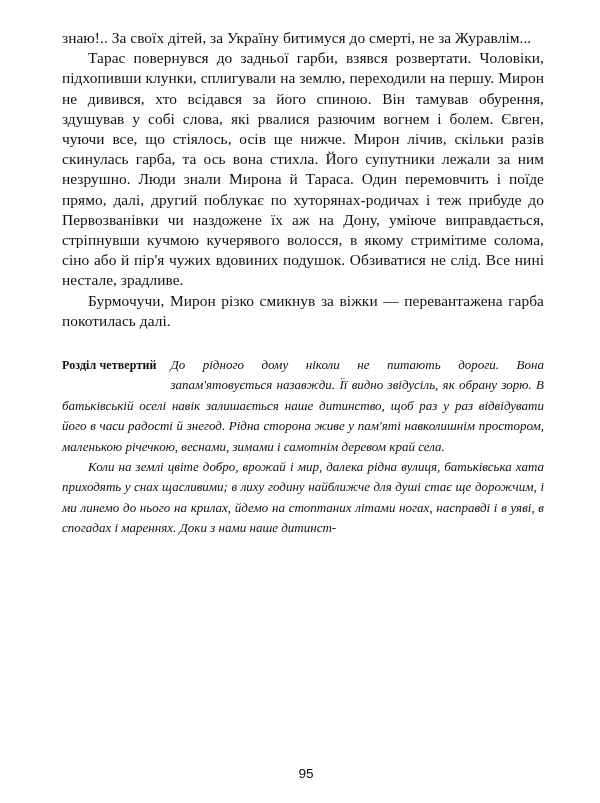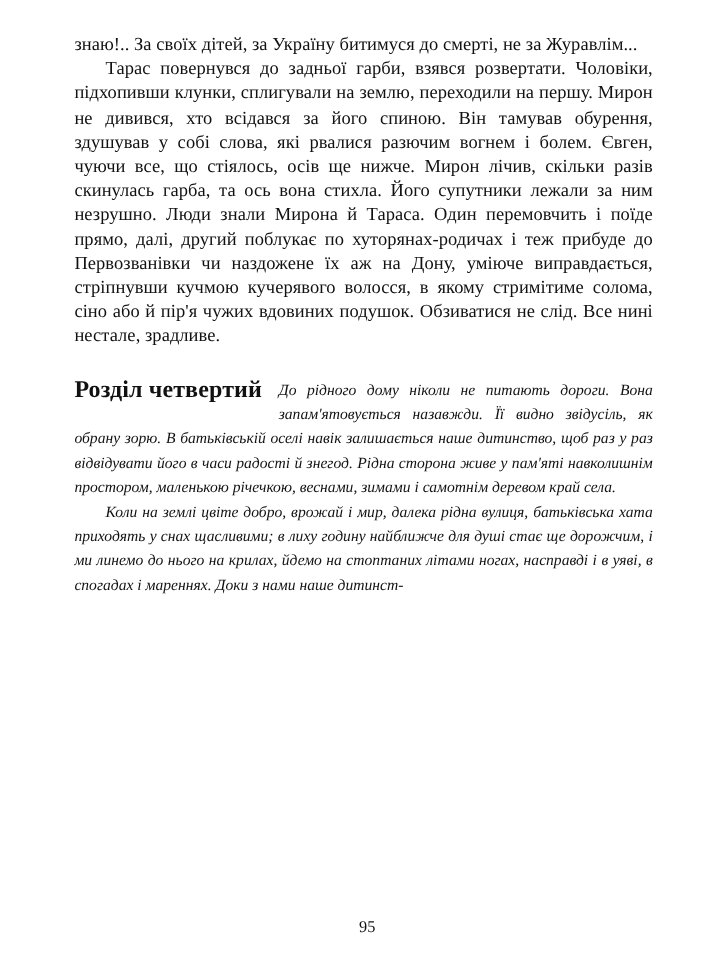--- a/index.html
+++ b/index.html
@@ -37,21 +37,21 @@
     margin: 0;
   }
   p.indent {
     text-indent: 26px;
   }
   .section {
     margin-top: 24px;
   }
   .chapter-heading {
     font-weight: bold;
-    font-size: 20px;
+    font-size: 12px;
     float: left;
     margin-right: 14px;
     line-height: 20.6px;
     letter-spacing: 0.1px;
   }
   .italic-block {
     font-style: italic;
     font-size: 13px;
     line-height: 20.4px;
     text-align: justify;
@@ -59,37 +59,38 @@
   .italic-block p.indent {
     text-indent: 26px;
   }
   .page-number {
     position: absolute;
     left: 0;
     right: 0;
     bottom: 22px;
     text-align: center;
     font-size: 13.6px;
-    font-family: Liberation Serif, serif;
+    font-family: Liberation Sans, sans-serif;
     padding-left: 12px;
   }
   .clearfix::after {
     content: "";
     display: block;
     clear: both;
   }
 </style>
 </head>
 <body>
 
 <div class="page">
 
   <div class="body-text">
     <p>знаю!.. За своїх  дітей, за Україну  битимуся  до смерті, не за Журавлім...</p>
     <p class="indent">Тарас повернувся до задньої гарби, взявся розвертати. Чоловіки, підхопивши клунки, сплигували на землю, переходили на першу. Мирон не дивився, хто всідався за його спиною. Він тамував обурення, здушував у собі слова, які рвалися  разючим вогнем і болем. Євген, чуючи все, що стіялось, осів ще нижче. Мирон лічив, скільки разів скинулась гарба, та ось вона стихла. Його супутники лежали за ним незрушно. Люди знали Мирона й Тараса. Один перемовчить і поїде прямо, далі, другий поблукає по  хуторянах-родичах і теж  прибуде до Первозванівки чи наздожене їх аж на Дону, уміюче виправдається, стріпнувши кучмою кучерявого волосся, в якому  стримітиме  солома, сіно або й пір'я чужих вдовиних подушок. Обзиватися не слід. Все нині нестале, зрадливе.</p>
+    <p class="indent">Бурмочучи, Мирон різко смикнув за віжки — перевантажена гарба покотилась далі.</p>
   </div>
 
   <div class="section clearfix">
     <span class="chapter-heading">Розділ четвертий</span>
     <div class="italic-block">
       <p>До рідного дому ніколи не питають дороги. Вона запам'ятовується назавжди. Її видно звідусіль, як обрану зорю. В батьківській оселі навік залишається наше дитинство, щоб раз у раз відвідувати його в часи радості й знегод. Рідна сторона живе у пам'яті навколишнім простором, маленькою річечкою, веснами, зимами і самотнім деревом край села.</p>
     </div>
   </div>
 
   <div class="italic-block" style="">

